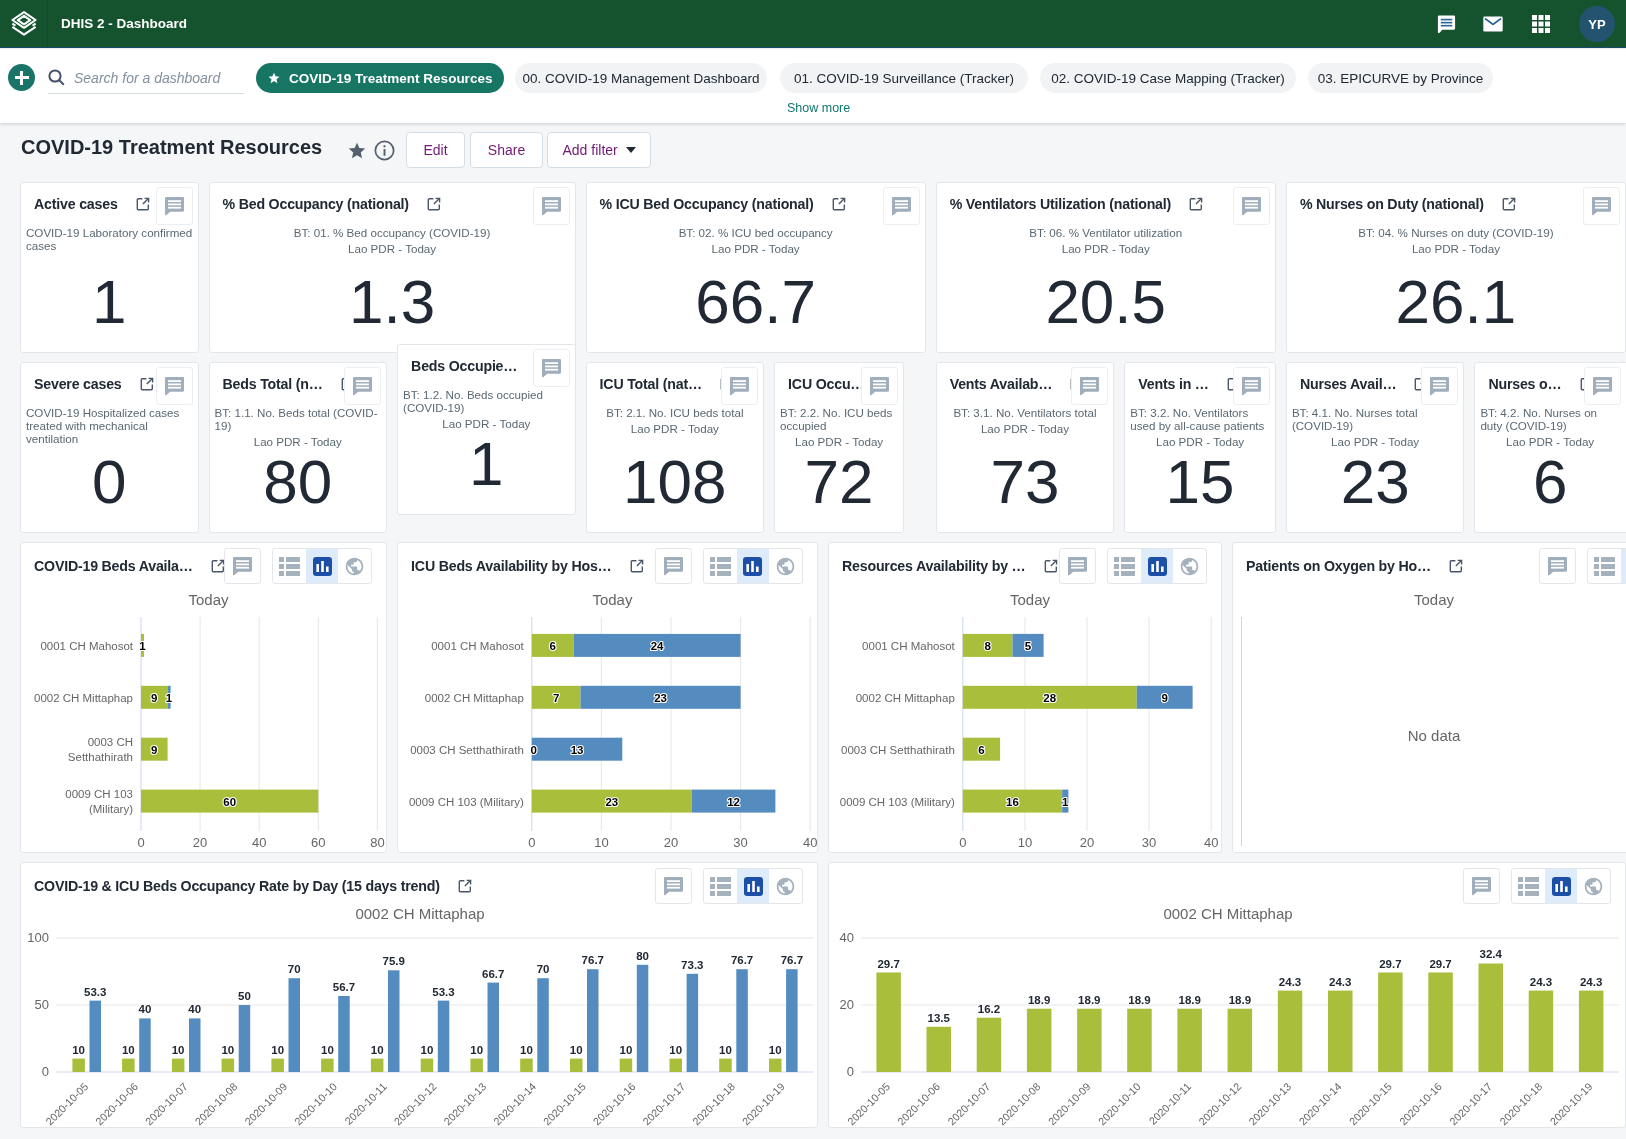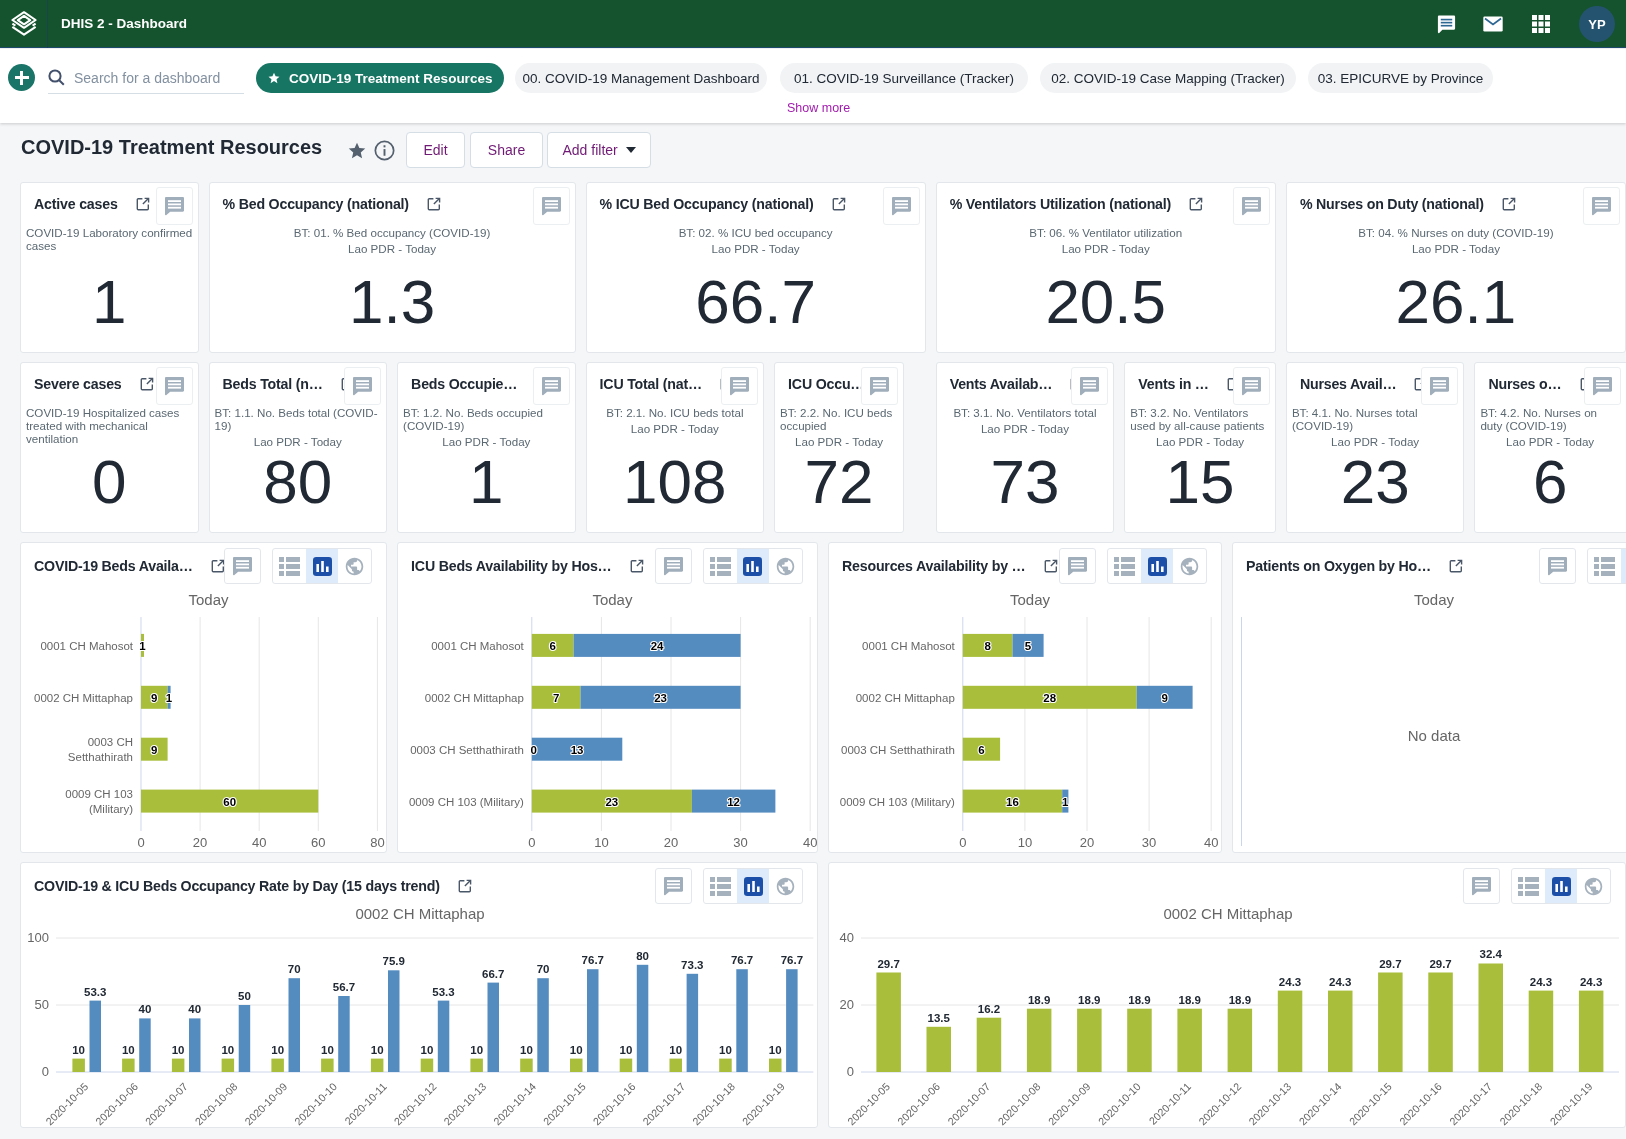--- a/index.html
+++ b/index.html
@@ -7,25 +7,25 @@
 .nav { position:absolute; left:0; top:0; width:100%; height:48px; background:#14532d; border-bottom:1px solid #1d4a6b; display:flex; align-items:center; }
 .nav .lg { width:48px; height:48px; display:flex; align-items:center; justify-content:center; border-right:1px solid rgba(23,62,89,.6); }
 .nav .t { color:#fff; font-size:13.5px; font-weight:bold; margin-left:13px; }
 .nav .sp { flex:1; }
 .nav .ni { position:absolute; top:0; width:48px; height:48px; display:flex; align-items:center; justify-content:center; }
 .av { position:absolute; left:1579px; top:6px; width:36px; height:36px; border-radius:50%; background:#24536f; color:#fff; font-weight:bold; font-size:13px; display:flex; align-items:center; justify-content:center; }
 .bar2 { position:absolute; left:0; top:49px; width:100%; height:74px; background:#fff; box-shadow:0 1px 3px rgba(0,0,0,.18); }
 .plus { position:absolute; left:8px; top:64px; width:27px; height:27px; border-radius:50%; background:#1b7468; color:#fff; }
 .plus:before { content:""; position:absolute; left:6.5px; top:12.2px; width:14px; height:2.7px; background:#fff; }
 .plus:after { content:""; position:absolute; left:12.1px; top:6.5px; width:2.7px; height:14px; background:#fff; }
-.srch { position:absolute; left:48px; top:69px; display:flex; align-items:center; gap:9px; width:196px; border-bottom:1px solid #d5dde5; padding-bottom:7px; }
+.srch { position:absolute; left:48px; top:69px; display:flex; align-items:center; gap:9px; width:196px; border-bottom:1px solid #d5dde5; padding-bottom:7px;font-style:italic; }
 .srch span { color:#8290a0; font-size:14px; }
 .chip { position:absolute; top:63px; height:30px; border-radius:15px; background:#f1f3f5; display:flex; align-items:center; justify-content:center; font-size:13.5px; color:#212934; }
 .chip.sel { background:#177563; color:#fff; font-weight:bold; }
-.showmore { position:absolute; top:101px; left:787px; font-size:12.5px; color:#a21caf; }
+.showmore { position:absolute; top:101px; left:787px; font-size:12.5px; color:#0f766e; }
 h1 { position:absolute; left:21px; top:136px; font-size:20px; color:#212934; }
 .tstar { position:absolute; left:346px; top:140px; }
 .tinfo { position:absolute; left:374px; top:140px; }
 .btn { position:absolute; top:132px; height:36px; background:#fff; border:1px solid #d5dde5; border-radius:4px; color:#701a75; font-size:14px; display:flex; align-items:center; justify-content:center; }
 .c { position:absolute; background:#fff; border:1px solid #e3e7eb; border-radius:3px; overflow:hidden; }
 .ct { position:absolute; left:13px; top:13px; right:40px; display:flex; align-items:center; gap:18px; font-size:14.2px; letter-spacing:-0.2px; font-weight:bold; color:#212934; white-space:nowrap; }
 .cmt { position:absolute; top:4px; right:5px; width:37px; height:38px; border:1px solid #eceff1; border-radius:3px; display:flex; align-items:center; justify-content:center; background:#fff; }
 .cmt2 { position:absolute; top:5px; right:125px; width:37px; height:36px; border:1px solid #e3e7eb; border-radius:3px; display:flex; align-items:center; justify-content:center; background:#fff; }
 .grp { position:absolute; top:5px; right:14px; width:100px; height:36px; border:1px solid #e3e7eb; border-radius:3px; display:flex; background:#fff; overflow:hidden; }
 .cell { flex:1; display:flex; align-items:center; justify-content:center; }
@@ -276,21 +276,21 @@
 <rect x="4" y="7.5" width="13" height="1.8" fill="#fff"></rect>
 <rect x="4" y="10.8" width="13" height="1.8" fill="#fff"></rect>
         </svg>
       </div>
 <div class="sub">
         <div class="nm left">BT: 1.1. No. Beds total (COVID-<br>19)</div>
         <div class="lao">Lao PDR - Today</div>
       </div>
 <div class="val">80</div>
 </div>
-<div class="c" style="left:397.1px;top:362px;width:178.5px;height:171px">
+<div class="c" style="left:397.1px;top:344px;width:178.5px;height:171px">
 <div class="ct">
         <span>Beds Occupie…</span>
         <svg width="14" height="14" viewBox="0 0 14 14" style="flex:none">
 <path d="M12.3 7.6v4.2c0 .5-.4.9-.9.9H2.2c-.5 0-.9-.4-.9-.9V2.6c0-.5.4-.9.9-.9h4.2" fill="none" stroke="#4a5768" stroke-width="1.4"></path>
 <path d="M8.6 1.4h4v4" fill="none" stroke="#4a5768" stroke-width="1.4"></path>
 <path d="M12.4 1.6L6.9 7.1" stroke="#4a5768" stroke-width="1.4"></path>
         </svg>
       </div>
 <div class="cmt">
         <svg width="21" height="20" viewBox="0 0 21 20">

